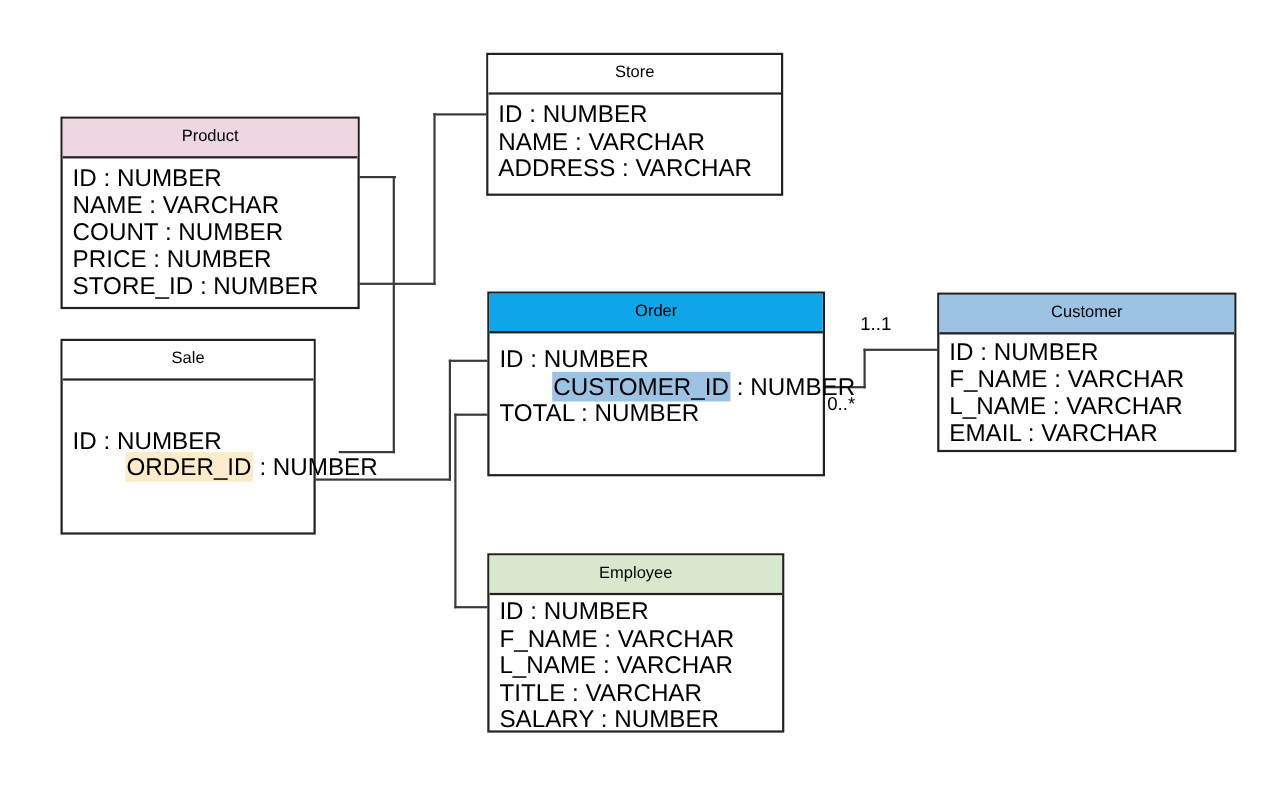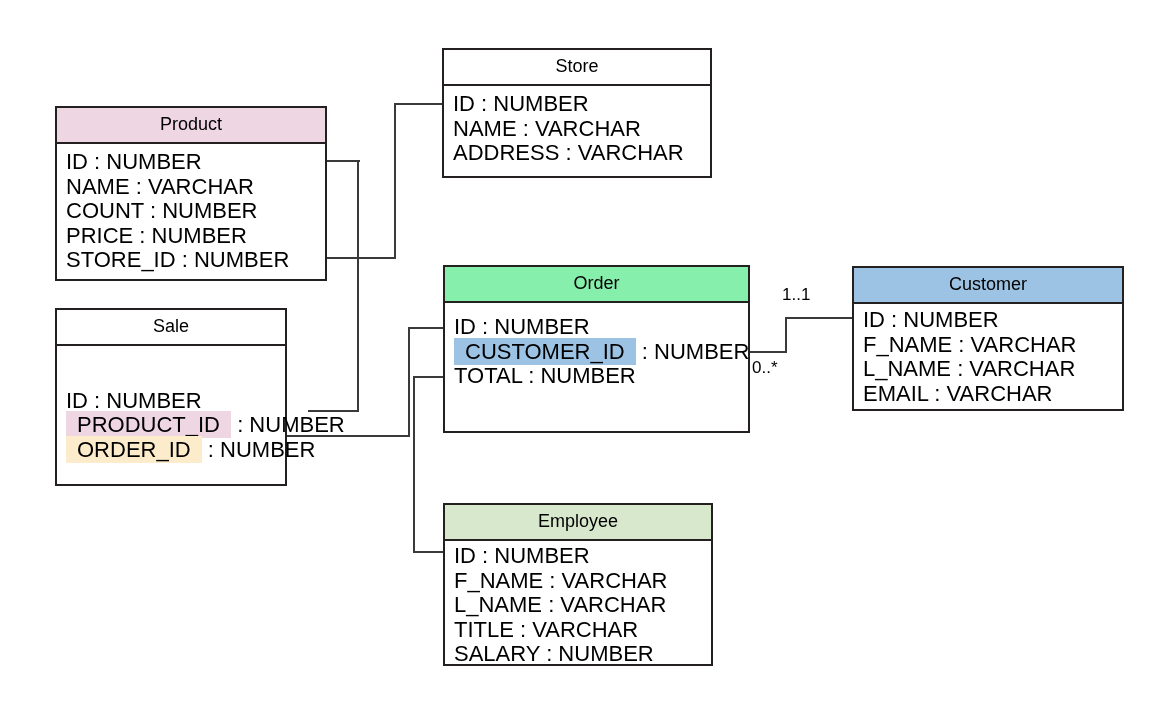--- a/index.html
+++ b/index.html
@@ -21,41 +21,42 @@
     position: absolute;
     box-sizing: border-box;
     border: 2px solid #23201f;
     background: #ffffff;
   }
   .entity-title {
     box-sizing: border-box;
     height: 36px;
     line-height: 32px;
     text-align: center;
-    font-size: 18px;
+    font-size: 15px;
     color: #000000;
     border-bottom: 2px solid #23201f;
     white-space: nowrap;
     overflow: hidden;
   }
   .entity-body {
     box-sizing: border-box;
     padding: 6px 0 8px 0;
   }
   .attr {
     height: 24.5px;
     line-height: 24.5px;
     font-size: 22px;
     color: #000000;
     padding-left: 9px;
     white-space: nowrap;
   }
   .attr.spacer { height: 24.5px; }
   .attr .hl {
-    padding: 1px 11px;
+    padding: 1px 1px;
+    margin-left: 48px;
   }
   .conn {
     position: absolute;
     background: #3a3a3a;
   }
   .conn.h { height: 2px; }
   .conn.v { width: 2px; }
   .card {
     position: absolute;
     font-size: 17px;
@@ -109,27 +110,26 @@
       <div class="attr"><span>PRICE : NUMBER</span></div>
       <div class="attr"><span>STORE_ID : NUMBER</span></div>
     </div>
   </div>
 
   <div class="entity" style="left:55px; top:308px; width:232px; height:178px;">
     <div class="entity-title" style="background:#ffffff;">Sale</div>
     <div class="entity-body" style="padding-top:18px;">
       <div class="attr spacer"></div>
       <div class="attr"><span>ID : NUMBER</span></div>
-      <div class="attr"><span class="hl" style="background:#eed6e2;">PRODUCT_ID</span><span> : NUMBER</span></div>
       <div class="attr"><span class="hl" style="background:#fdeccb;">ORDER_ID</span><span> : NUMBER</span></div>
     </div>
   </div>
 
   <div class="entity" style="left:443px; top:265px; width:307px; height:168px;">
-    <div class="entity-title" style="background:#86efac;">Order</div>
+    <div class="entity-title" style="background:#0ea5e9;">Order</div>
     <div class="entity-body" style="padding-top:12px;">
       <div class="attr"><span>ID : NUMBER</span></div>
       <div class="attr"><span class="hl" style="background:#9cc3e4;">CUSTOMER_ID</span><span> : NUMBER</span></div>
       <div class="attr"><span>TOTAL : NUMBER</span></div>
     </div>
   </div>
 
   <div class="entity" style="left:852px; top:266px; width:272px; height:145px;">
     <div class="entity-title" style="background:#9cc3e4;">Customer</div>
     <div class="entity-body" style="padding-top:4px;">

